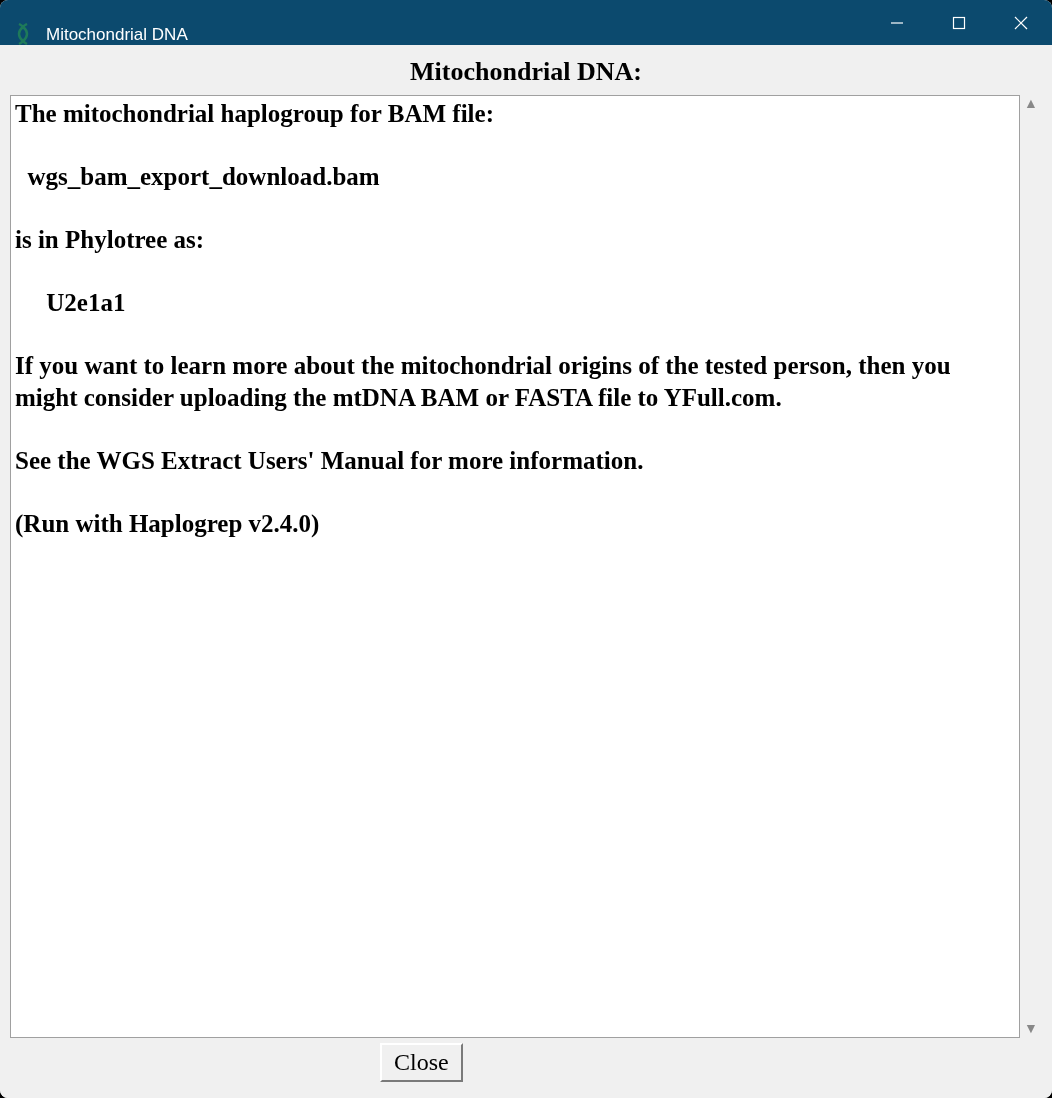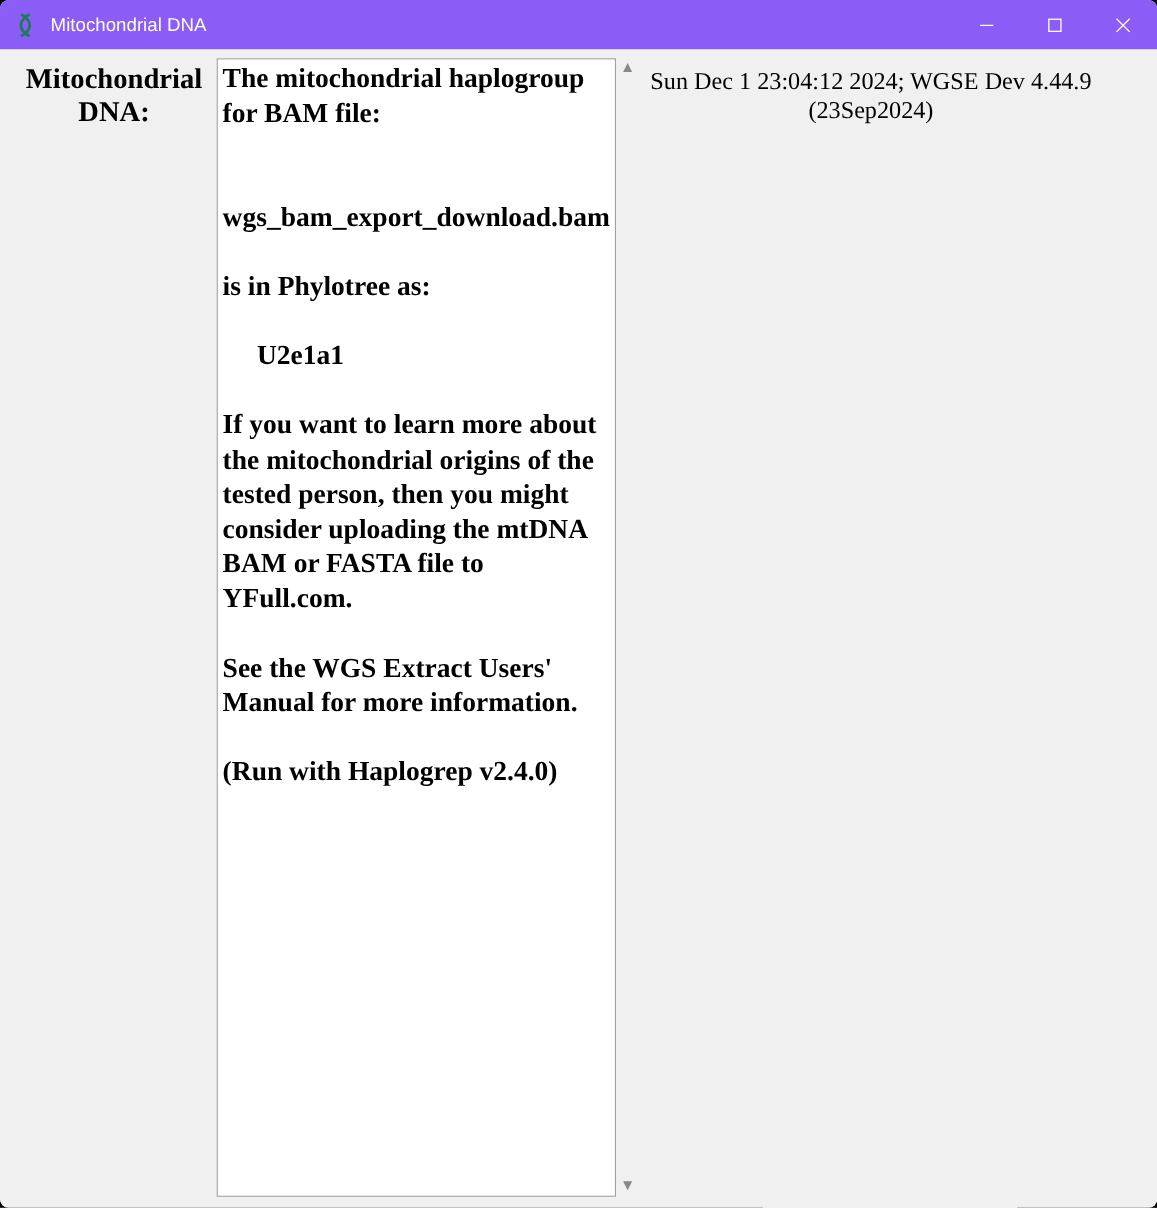--- a/index.html
+++ b/index.html
@@ -21,23 +21,23 @@
       height: 1098px;
       display: flex;
       flex-direction: column;
       background: #f0f0f0;
       border-radius: 8px;
       overflow: hidden;
     }
     
     .titlebar {
       height: 45px;
-      background: #8b5cf6;
-      display: flex;
-      align-items: center;
+      background: #0c4a6e;
+      display: flex;
+      align-items: flex-end;
       color: #fff;
       padding-left: 12px;
       flex-shrink: 0;
     }
     
     .app-icon {
       width: 22px;
       height: 22px;
       margin-right: 12px;
       display: flex;
@@ -69,21 +69,21 @@
     }
     
     .window-control svg {
       stroke: #fff;
       fill: none;
     }
     
     .content-area {
       flex: 1;
       display: flex;
-      flex-direction: row;
+      flex-direction: column;
       padding: 8px 10px 10px 10px;
       background: #f0f0f0;
     }
     
     .page-heading {
       font-family: "Times New Roman", Times, serif;
       font-size: 26px;
       font-weight: bold;
       text-align: center;
       color: #000;
@@ -215,20 +215,19 @@
 
 See the WGS Extract Users' Manual for more information.
 
 (Run with Haplogrep v2.4.0)</div>
       <div class="scroll-gutter">
         <span class="scroll-arrow">▲</span>
         <span class="scroll-arrow">▼</span>
       </div>
     </div>
 
-    <div class="status-bar">Sun Dec  1 23:04:12 2024;  WGSE Dev 4.44.9 (23Sep2024)</div>
 
     <div class="button-row">
-      <button class="btn btn-save">YFull</button>
+      <button class="btn btn-save">Close</button>
     </div>
 
   </div>
 </div>
 
 </body></html>

